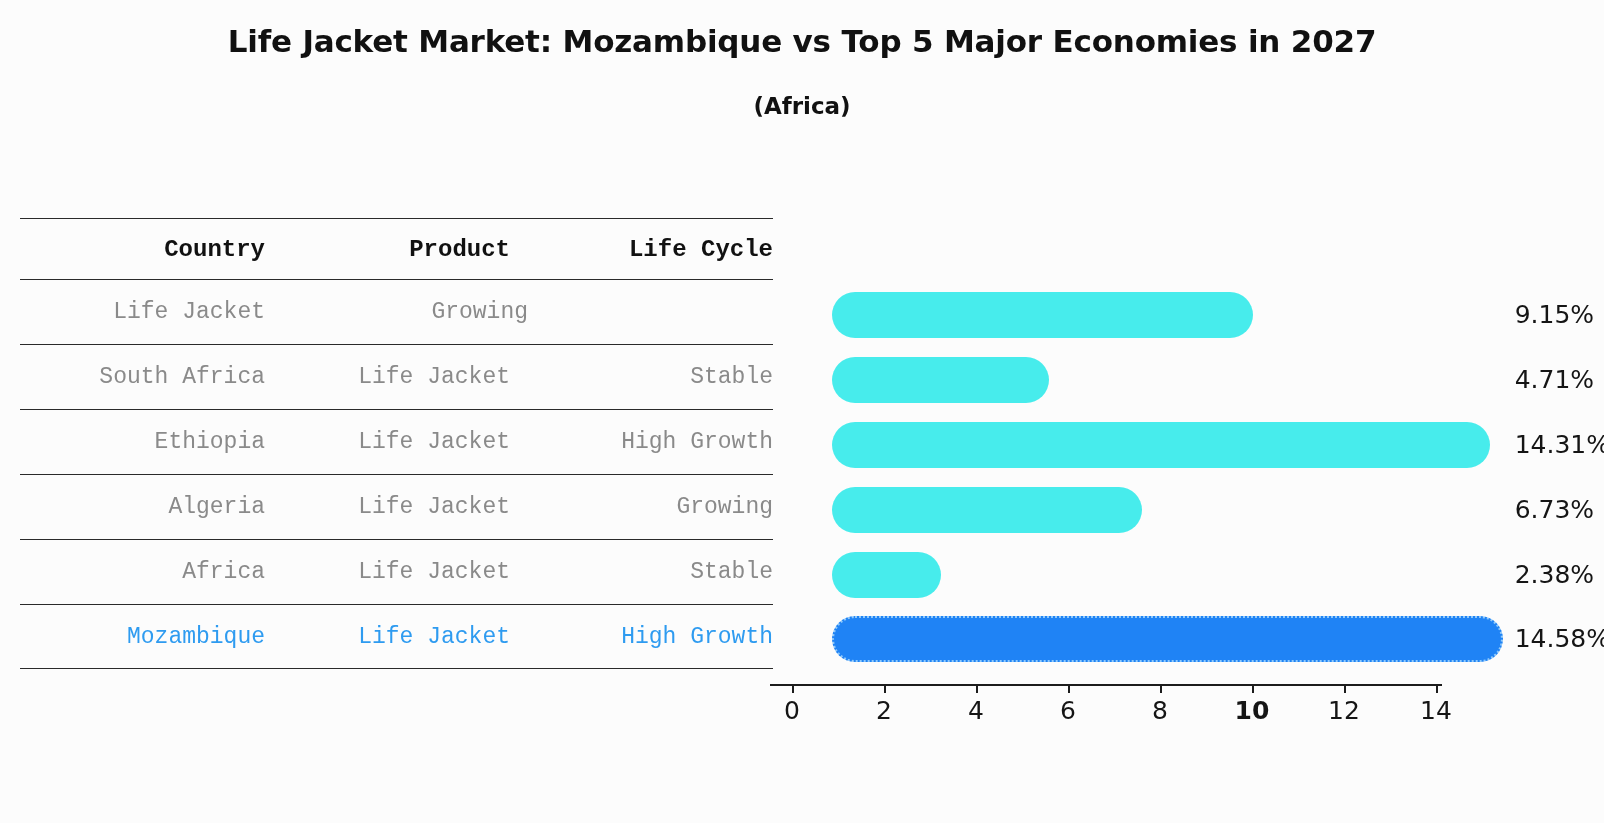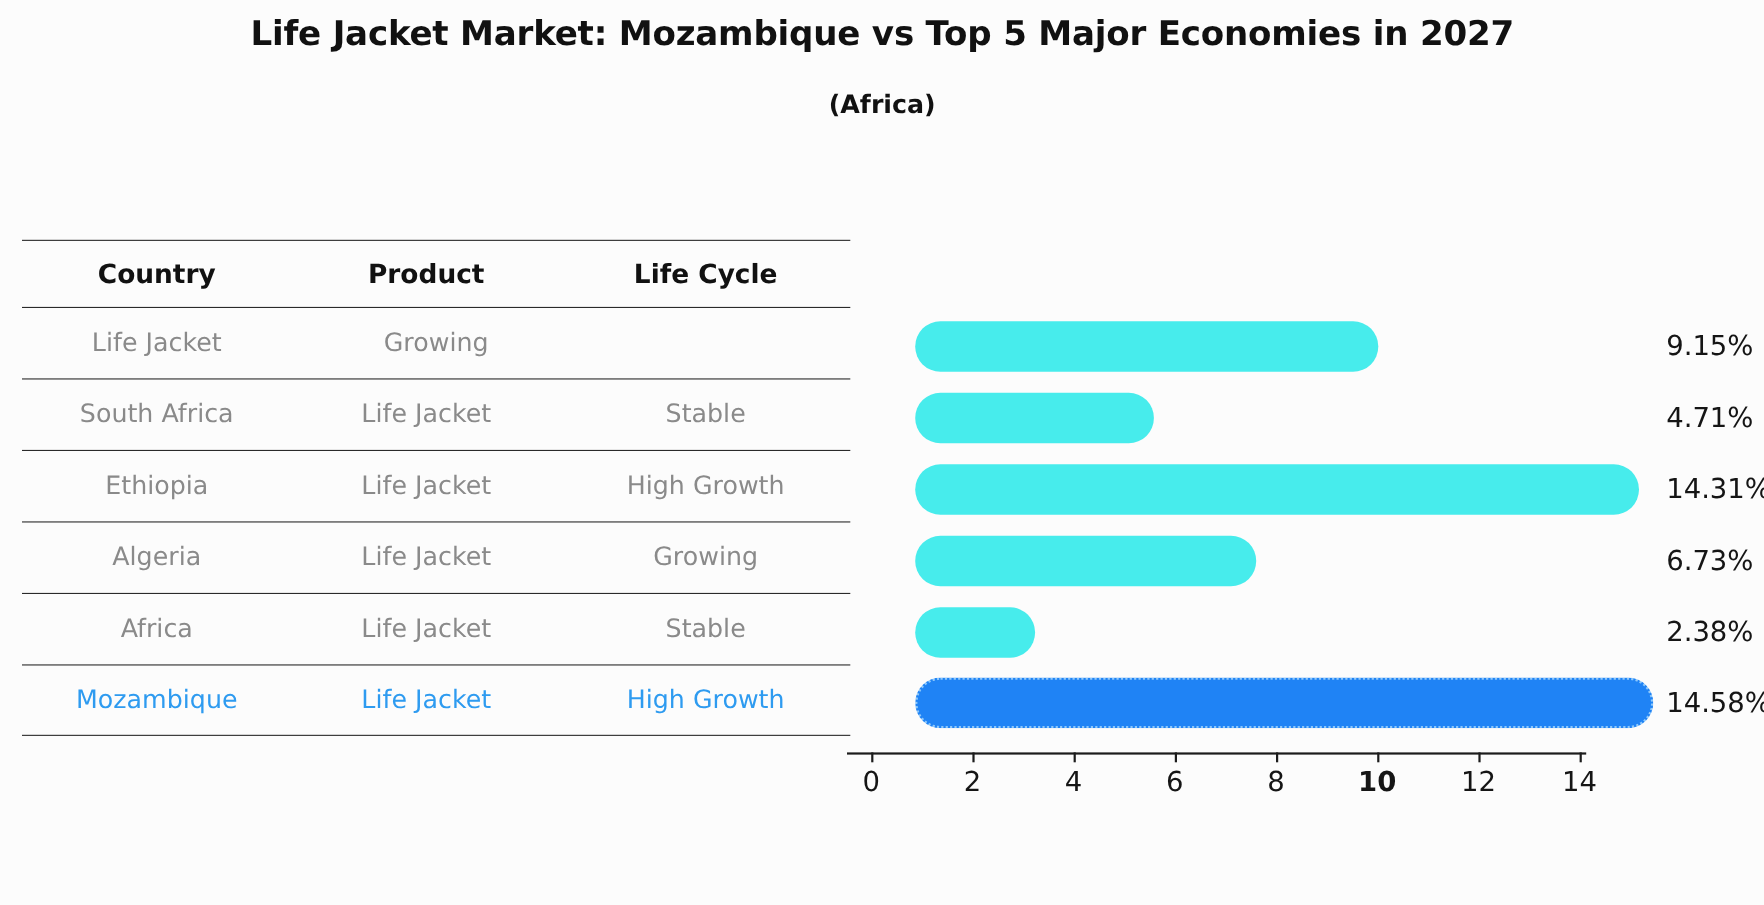--- a/index.html
+++ b/index.html
@@ -12,21 +12,21 @@
     height: 823px;
     position: relative;
     font-family: "DejaVu Sans", "Liberation Sans", sans-serif;
     overflow: hidden;
   }
 
   
   #title-block {
     position: absolute;
     left: 0;
-    top: 10px;
+    top: 20px;
     width: 1604px;
     text-align: center;
   }
   #chart-title {
     font-size: 31px;
     font-weight: bold;
     color: #111111;
     letter-spacing: -0.2px;
     line-height: 42px;
     white-space: nowrap;
@@ -50,25 +50,26 @@
     display: flex;
     align-items: center;
     width: 753px;
     box-sizing: border-box;
     border-top: 1.6px solid #2a2a2a;
   }
   .trow.last-rule {
     border-bottom: 1.6px solid #2a2a2a;
   }
   .trow .cell {
-    text-align: center;
+    text-align: right;
     font-size: 23px;
     color: #8A8A8A;
     white-space: nowrap;
     overflow: hidden;
+    font-family: Liberation Mono, monospace;
   }
   .trow .cell.c-country { width: 245px; }
   .trow .cell.c-product { width: 245px; }
   .trow .cell.c-cycle   { width: 263px; }
 
   #header-row {
     height: 61px;
   }
   #header-row .cell {
     color: #111111;

